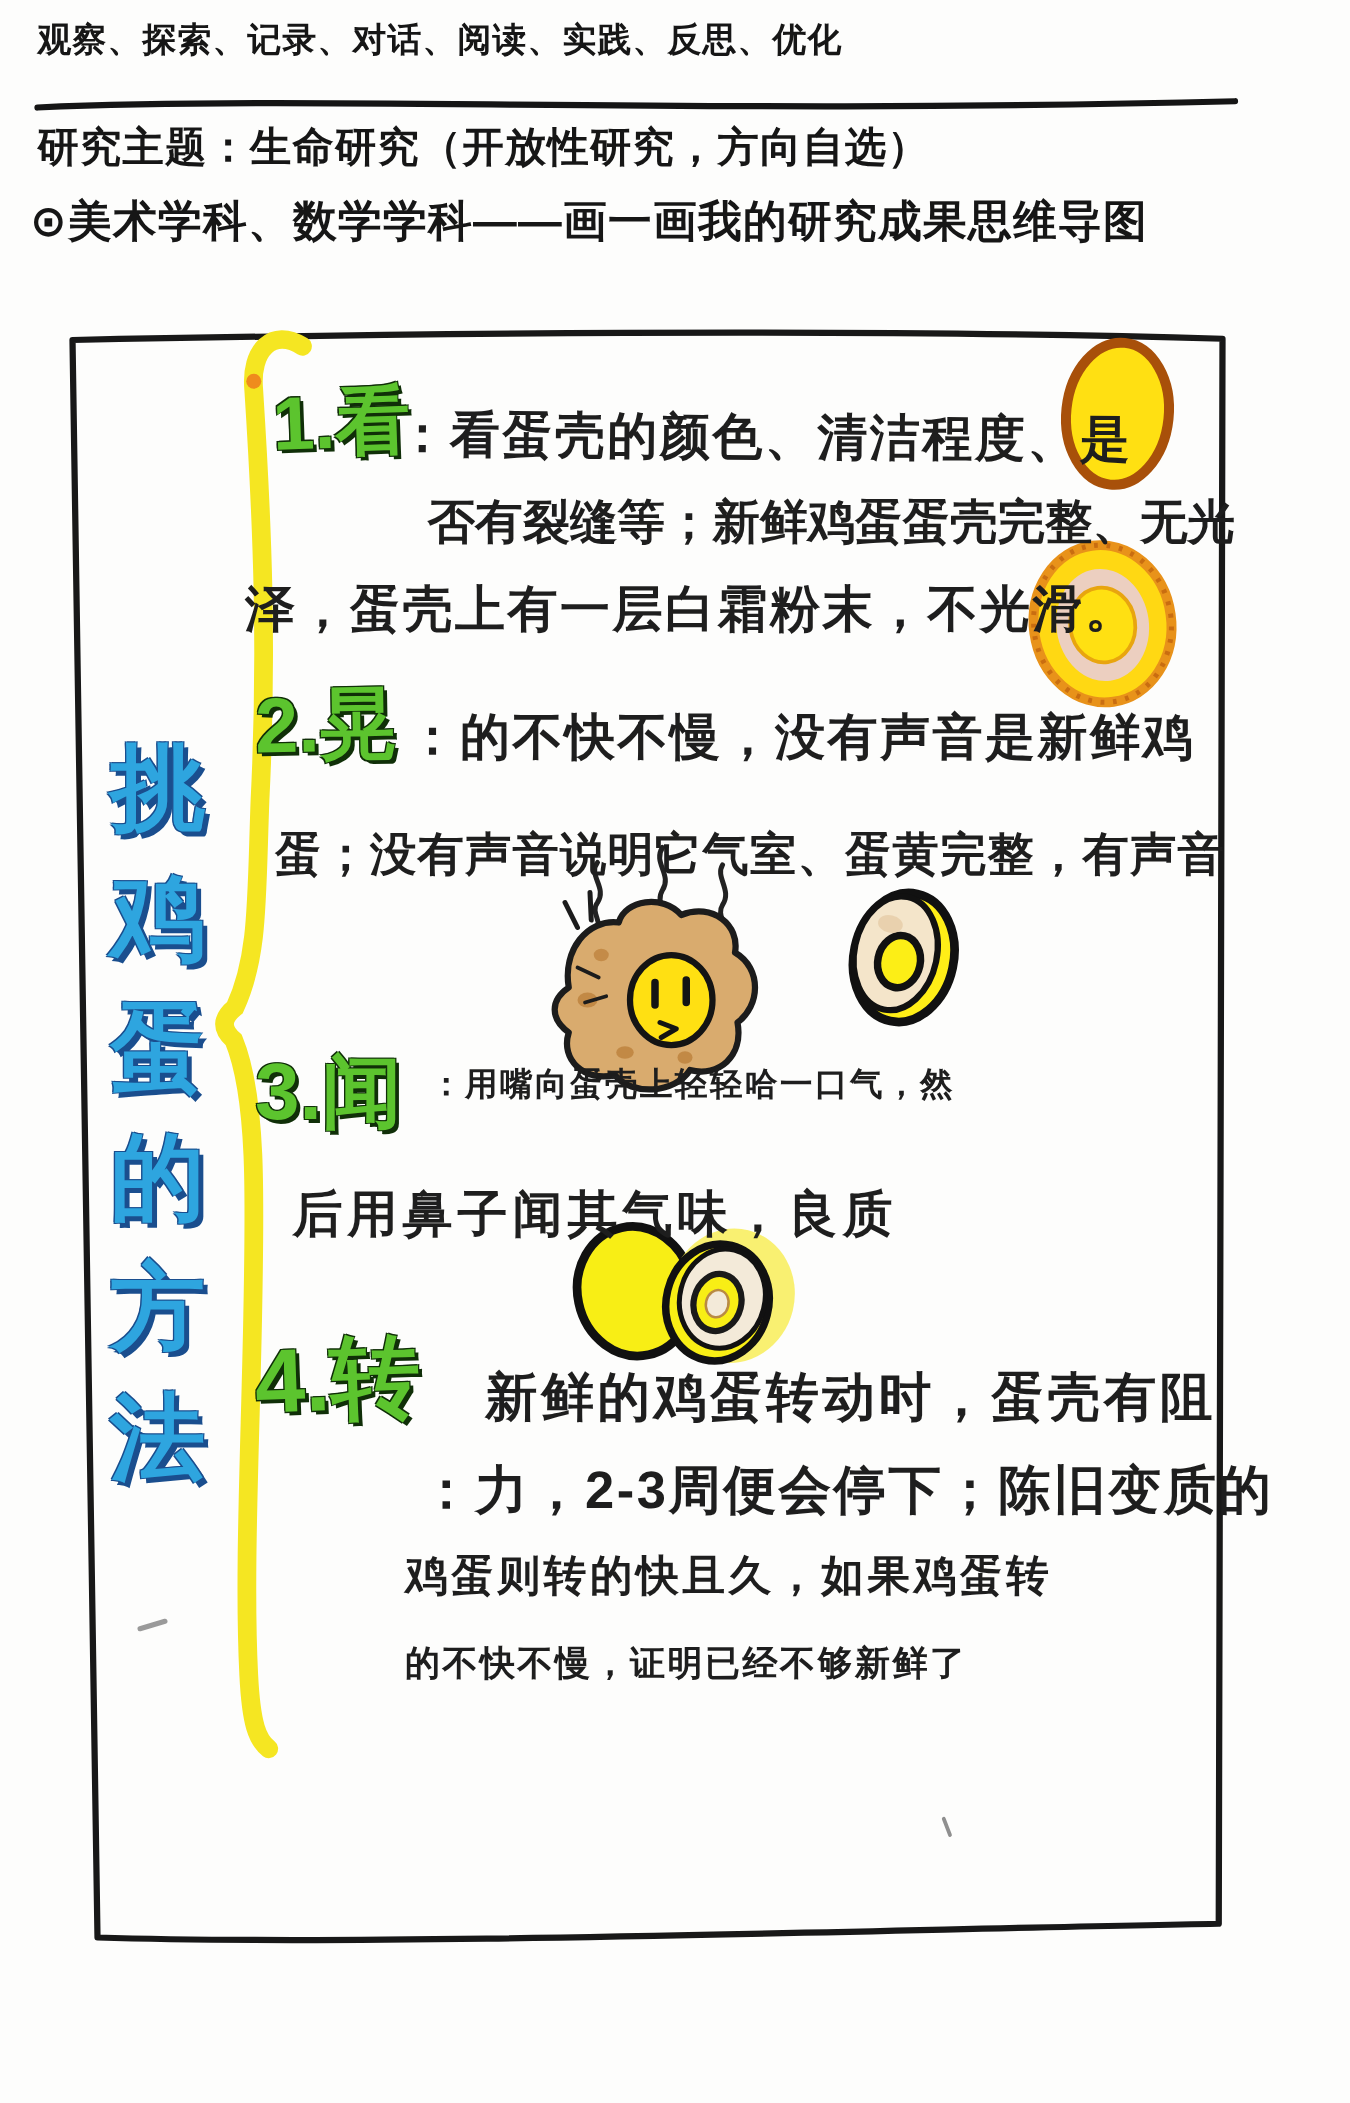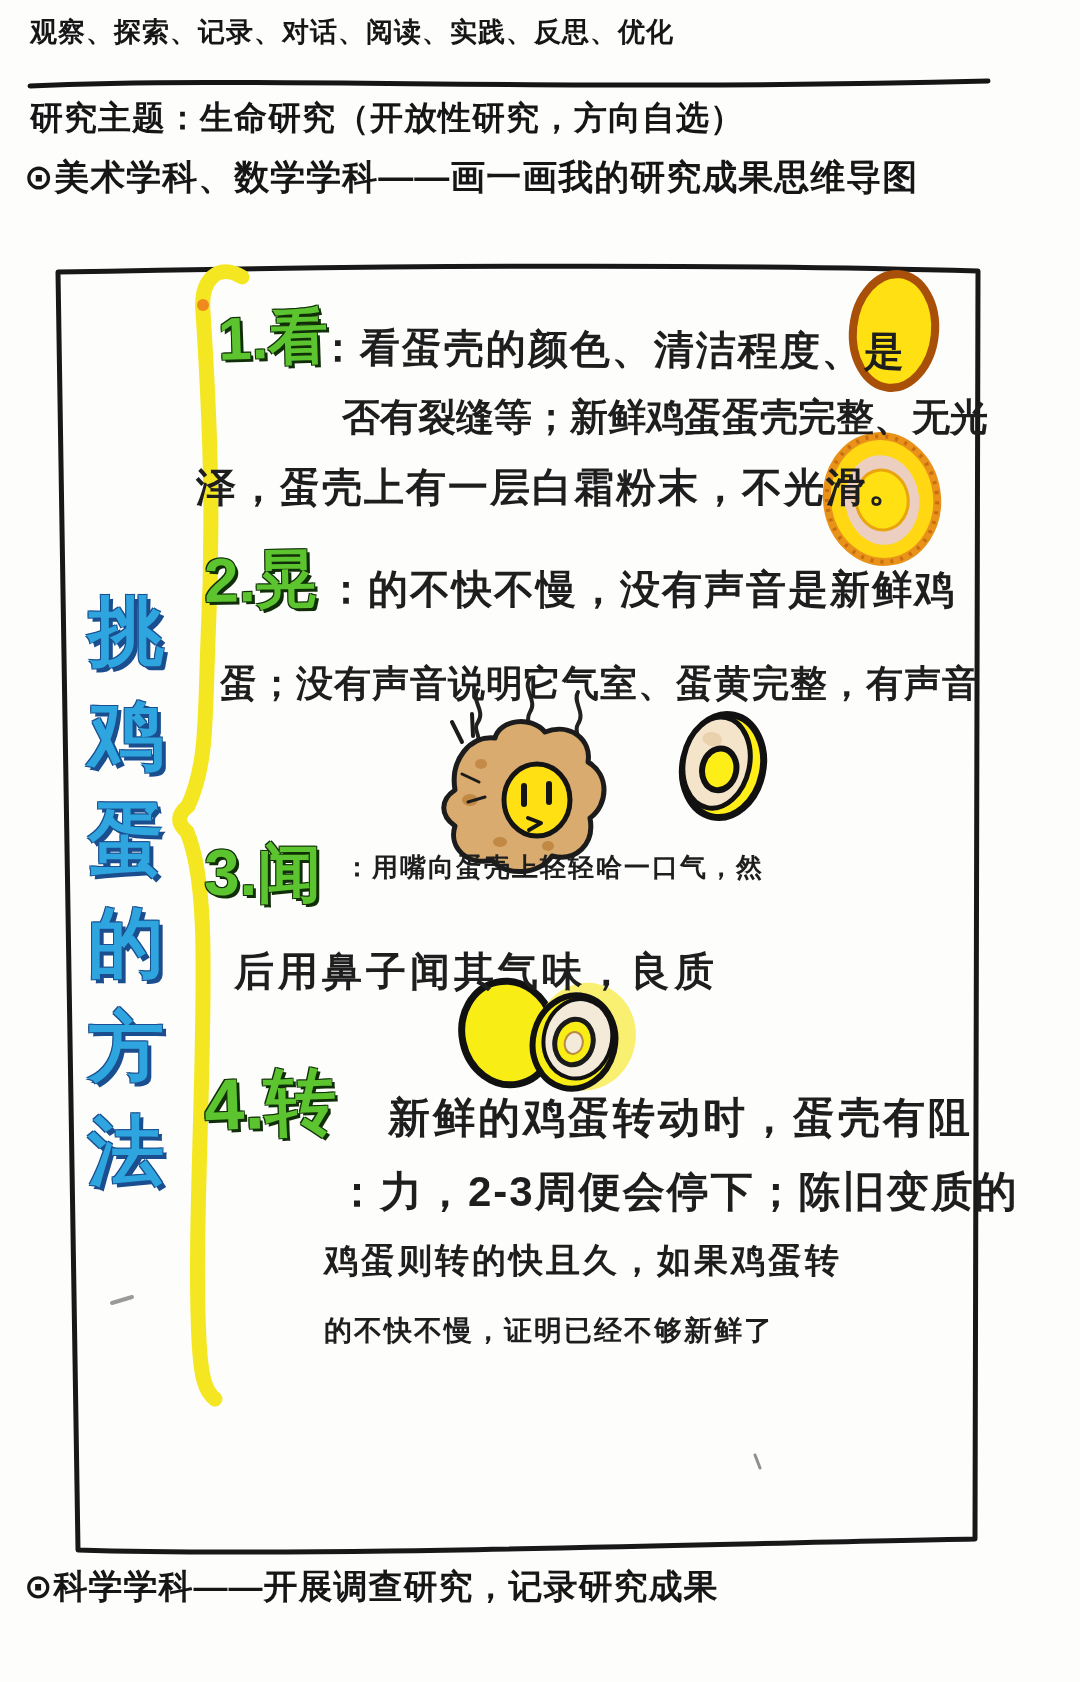--- a/index.html
+++ b/index.html
@@ -138,21 +138,20 @@
 
     <g>
       <path d="M112 1303 L 132 1297" stroke="#9a9a9a" stroke-width="4" stroke-linecap="round"></path>
       <path d="M755 1455 L 760 1468" stroke="#8f8f8f" stroke-width="3" stroke-linecap="round"></path>
     </g>
   </svg>
 
   <div class="abs printed tagline">观察、探索、记录、对话、阅读、实践、反思、优化</div>
   <div class="abs printed topic">研究主题：生命研究（开放性研究，方向自选）</div>
   <div class="abs printed art-heading">⊙美术学科、数学学科——画一画我的研究成果思维导图</div>
-  <div class="abs printed science-heading">⊙科学学科——开展调查研究，记录研究成果</div>
 
   <div class="abs title-col">
     <div class="title-char">挑</div>
     <div class="title-char">鸡</div>
     <div class="title-char">蛋</div>
     <div class="title-char">的</div>
     <div class="title-char">方</div>
     <div class="title-char">法</div>
   </div>
 

